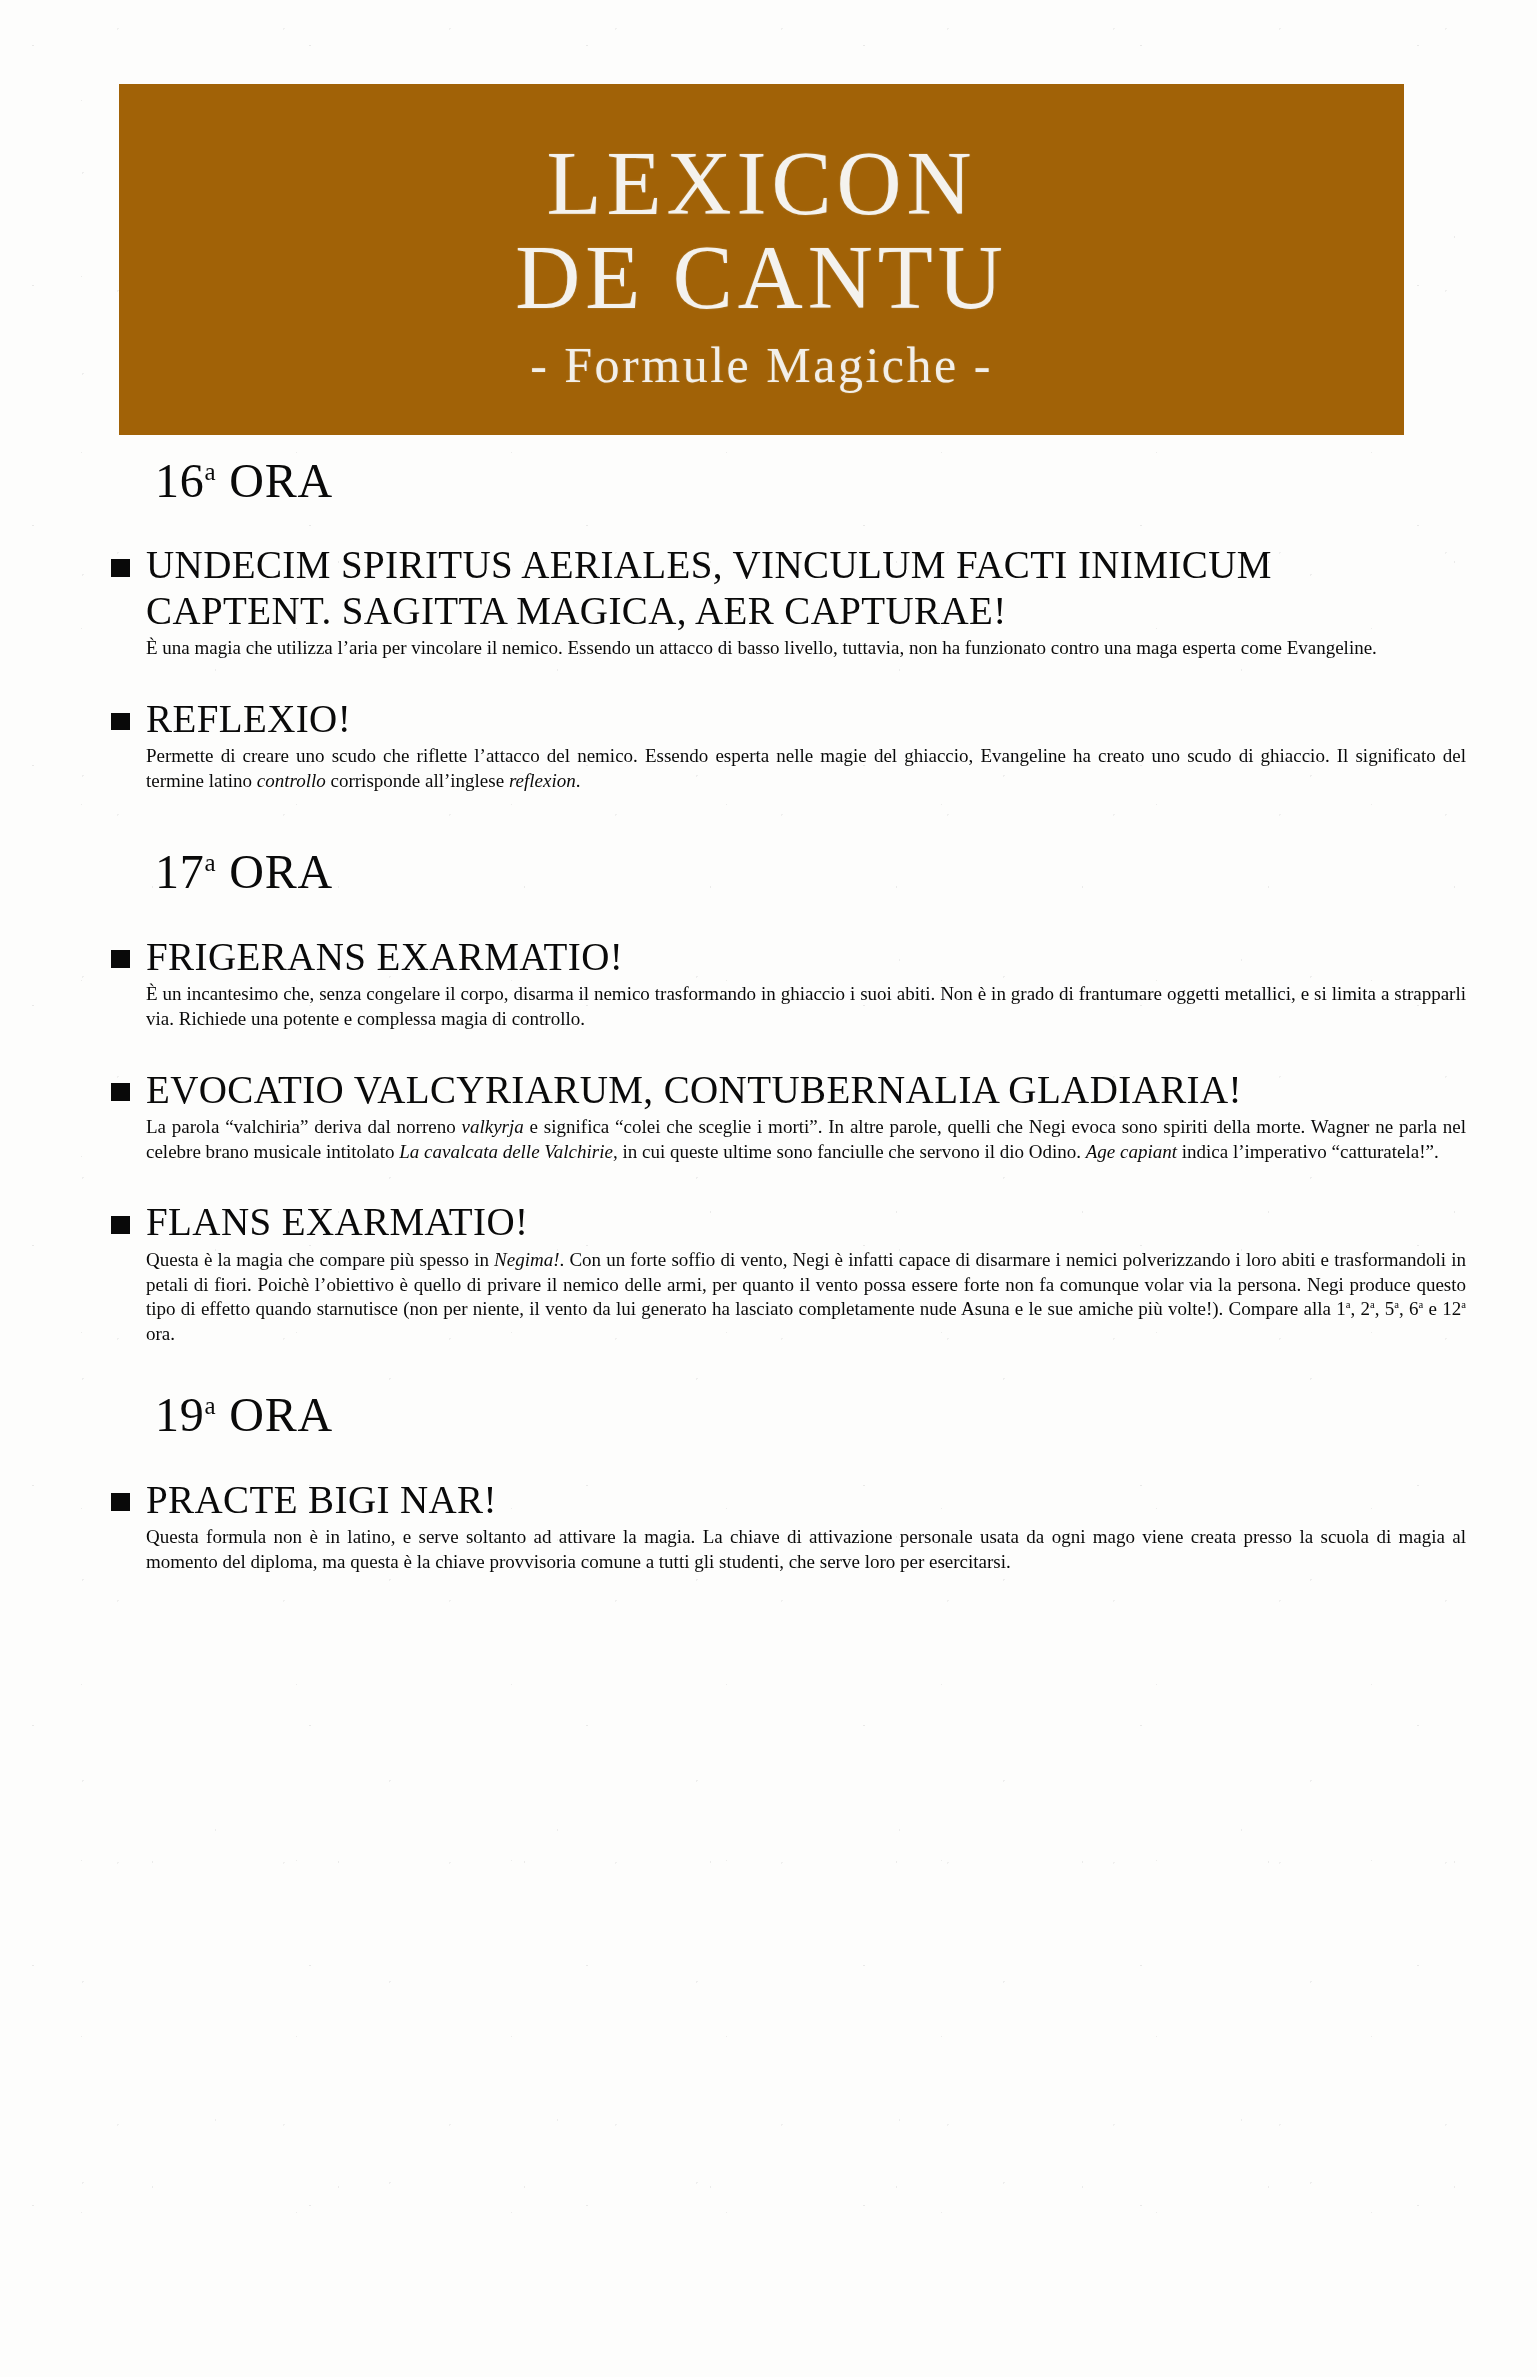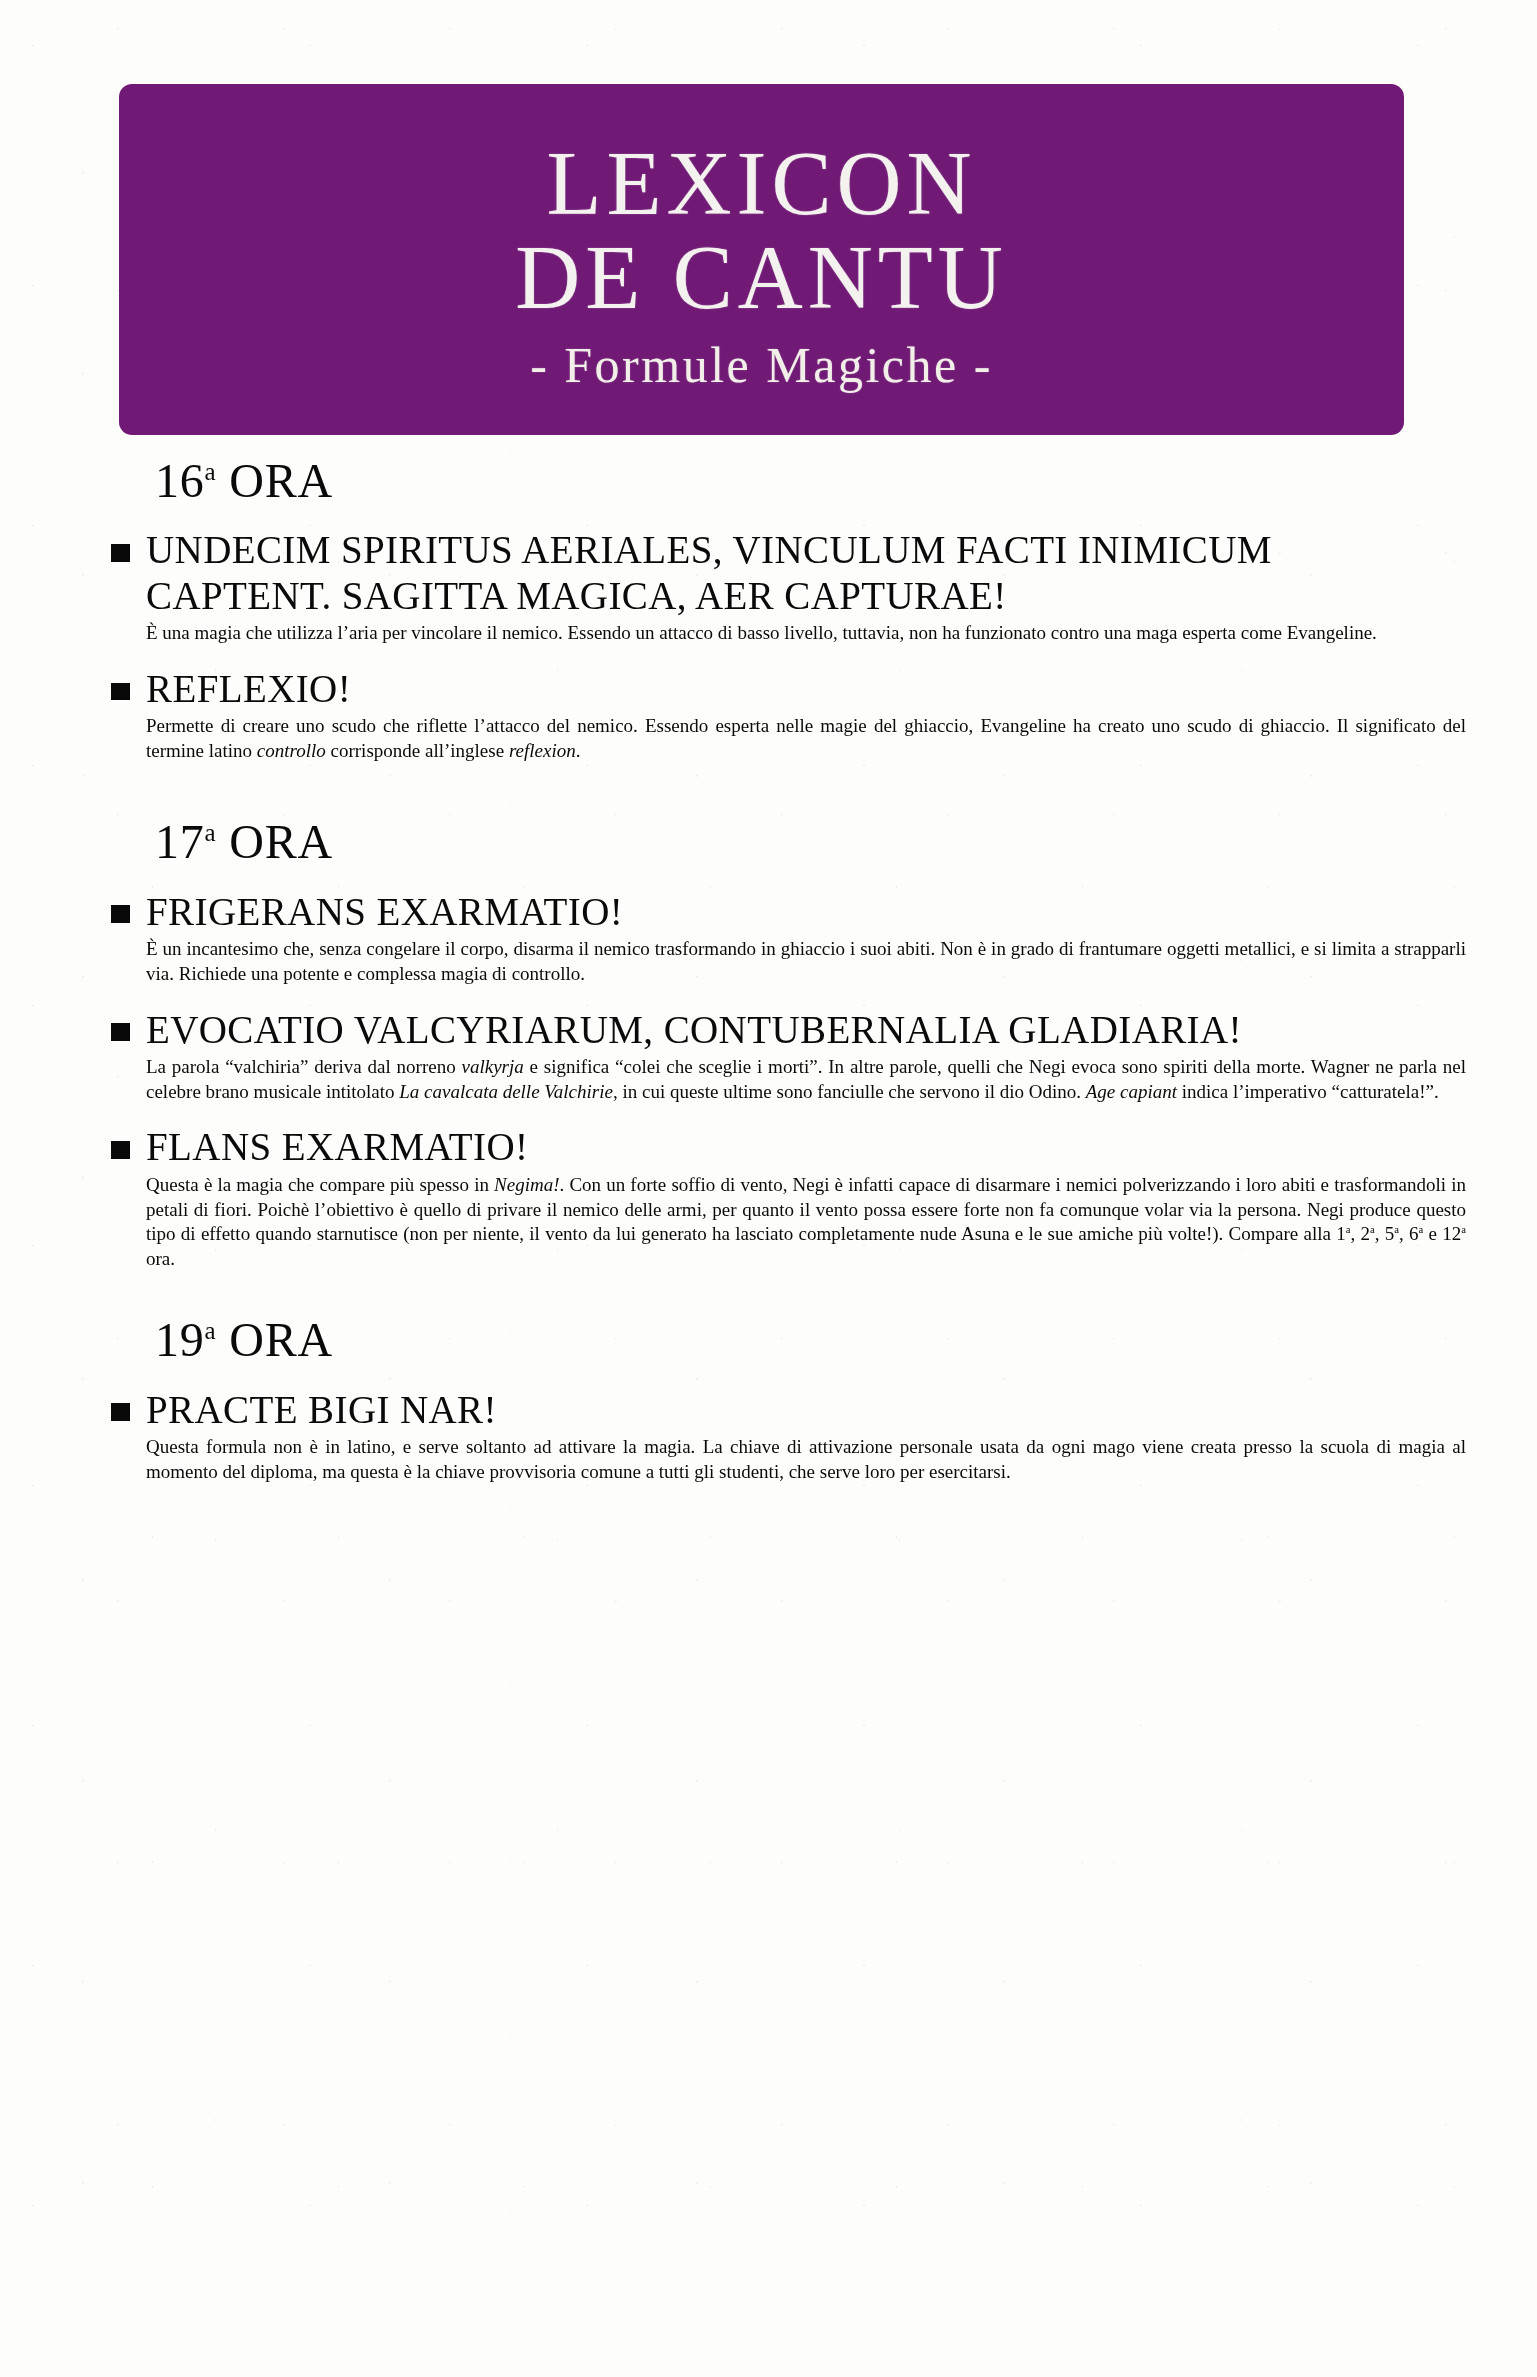--- a/index.html
+++ b/index.html
@@ -35,28 +35,27 @@
     background-size: 277px 240px, 215px 176px, 342px 290px, 186px 325px, 307px 201px, 166px 262px;
   }
 
   
   .title-banner {
     position: absolute;
     left: 119px;
     top: 84px;
     width: 1285px;
     height: 351px;
-    background: #701a75;
+    background: #a16207;
     display: flex;
     flex-direction: column;
     align-items: center;
     justify-content: center;
     padding-top: 15px;
     box-sizing: border-box;
-    border-radius: 13px;
   }
   .title-line {
     color: #f4f2ee;
     font-family: "Liberation Serif", "DejaVu Serif", serif;
     font-weight: 400;
     letter-spacing: 5px;
     line-height: .98;
     text-align: center;
     text-shadow: 0 0 1.7px rgba(255,255,255,.35);
   }
@@ -94,21 +93,21 @@
     line-height: 0;
   }
   .hour-16 { margin-top: 6.7px; }
   .hour-17 { margin-top: 52px; }
   .hour-19 { margin-top: 42px; }
 
   .entry {
     position: relative;
     padding-left: 146px;
     padding-right: 72px;
-    margin-top: 20px;
+    margin-top: 35px;
   }
   .entry-bullet {
     position: absolute;
     left: 111px;
     top: 16.7px;
     width: 19px;
     height: 17.5px;
     background: #090909;
   }
   .spell-title {

